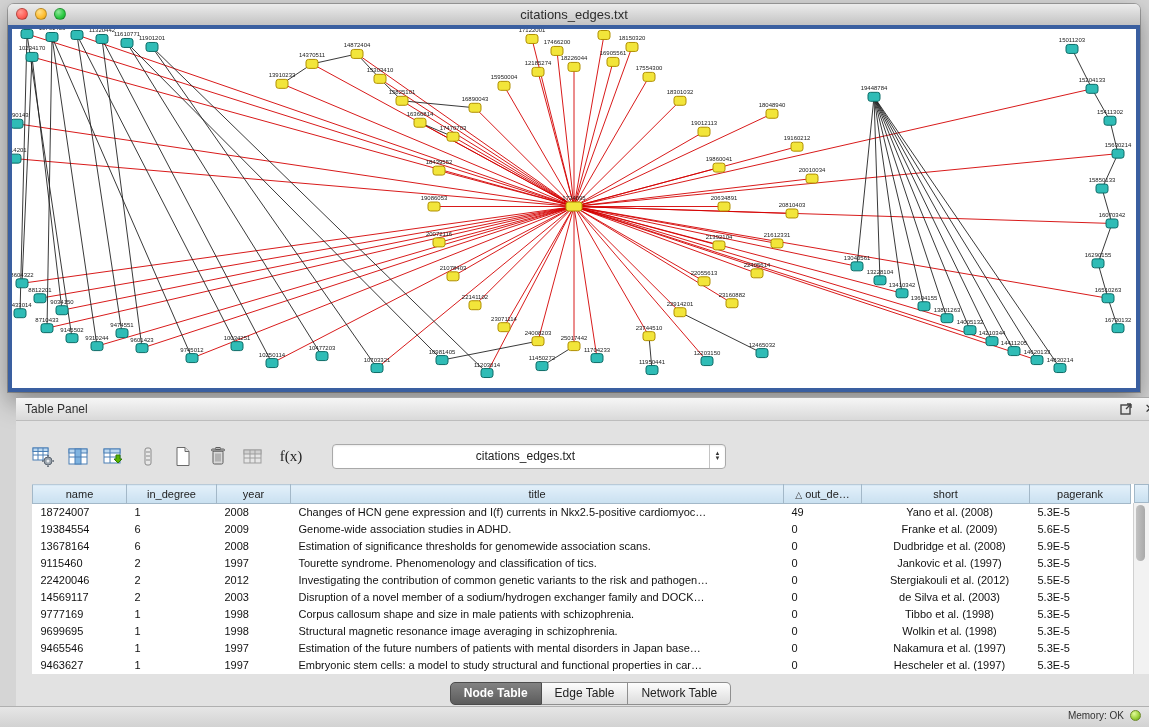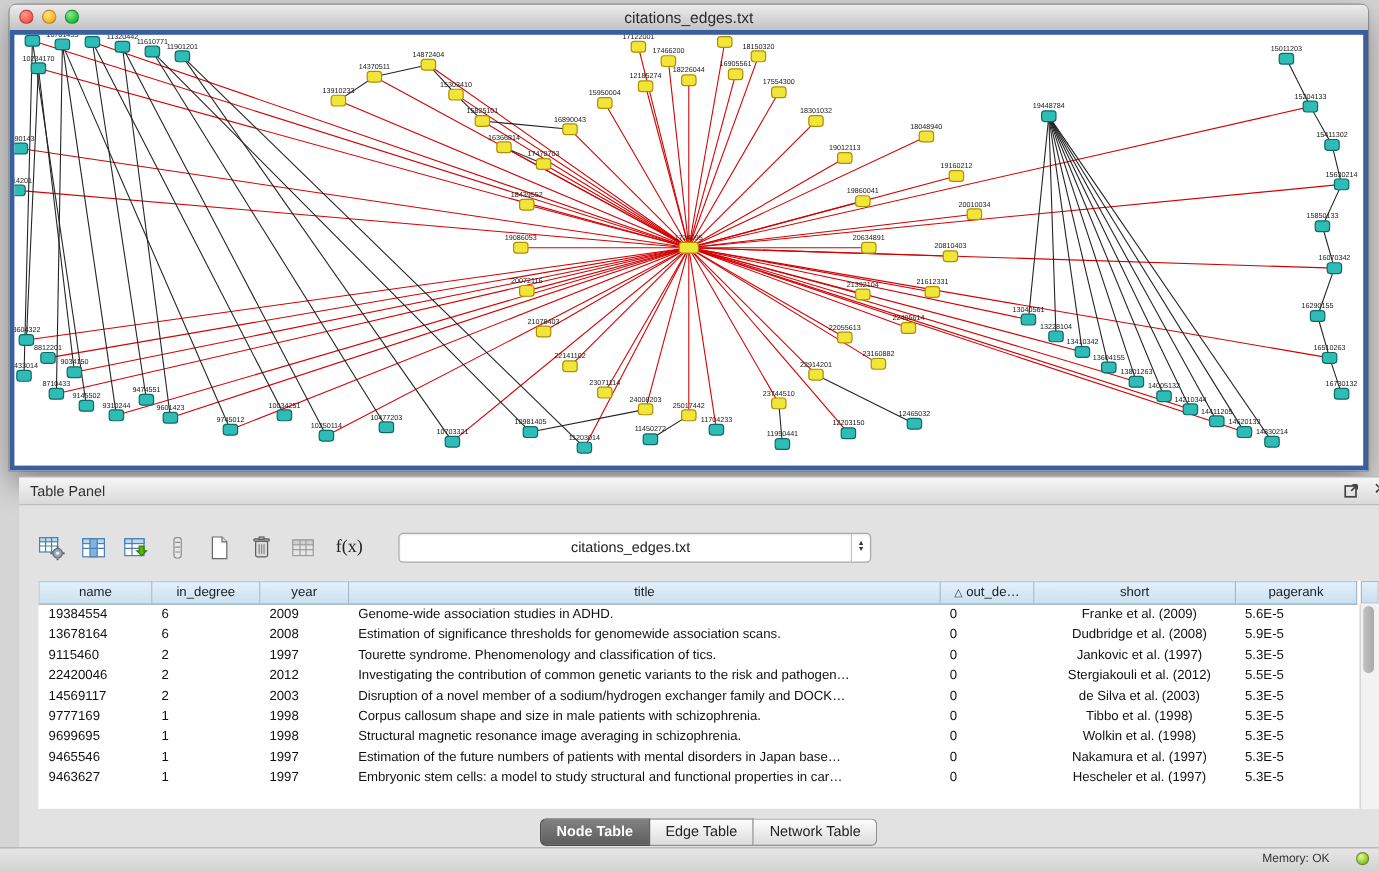--- a/index.html
+++ b/index.html
@@ -110,21 +110,21 @@
   .seg + .seg{border-left:none;}
   .seg:first-child{border-radius:5px 0 0 5px;font-weight:bold;}
   .seg:last-child{border-radius:0 5px 5px 0;}
   .seg.active{background:linear-gradient(#828282,#5c5c5c);color:#fff;border-color:#4c4c4c;}
   
   .statusbar{
     position:absolute;left:0;bottom:0;width:1149px;height:20px;
     background:linear-gradient(#e6e6e6,#d2d2d2);border-top:1px solid #b0b0b0;
   }
   .mem{
-    position:absolute;right:8px;top:3px;display:flex;align-items:center;gap:22px;
+    position:absolute;right:8px;top:3px;display:flex;align-items:center;gap:6px;
     font-size:10px;color:#333;
   }
   .mem-dot{
     width:11px;height:11px;border-radius:50%;border:1px solid #6d8a2a;box-sizing:border-box;
     background:radial-gradient(circle at 35% 30%,#e2fa9a,#9ed23c 55%,#5d9a16);
   }
 </style>
 </head>
 <body>
 
@@ -711,20 +711,29 @@
             <th class="c1">in_degree</th>
             <th class="c2">year</th>
             <th class="c3">title</th>
             <th class="c4"><span class="sort-ind">△</span>out_de…</th>
             <th class="c5">short</th>
             <th class="c6">pagerank</th>
           </tr>
         </thead>
         <tbody>
           <tr>
+            <td class="c0">18724007</td>
+            <td class="c1">1</td>
+            <td class="c2">2008</td>
+            <td class="c3">Changes of HCN gene expression and I(f) currents in Nkx2.5-positive cardiomyoc…</td>
+            <td class="c4">49</td>
+            <td class="c5">Yano et al. (2008)</td>
+            <td class="c6">5.3E-5</td>
+          </tr>
+          <tr>
             <td class="c0">19384554</td>
             <td class="c1">6</td>
             <td class="c2">2009</td>
             <td class="c3">Genome-wide association studies in ADHD.</td>
             <td class="c4">0</td>
             <td class="c5">Franke et al. (2009)</td>
             <td class="c6">5.6E-5</td>
           </tr>
           <tr>
             <td class="c0">13678164</td>

